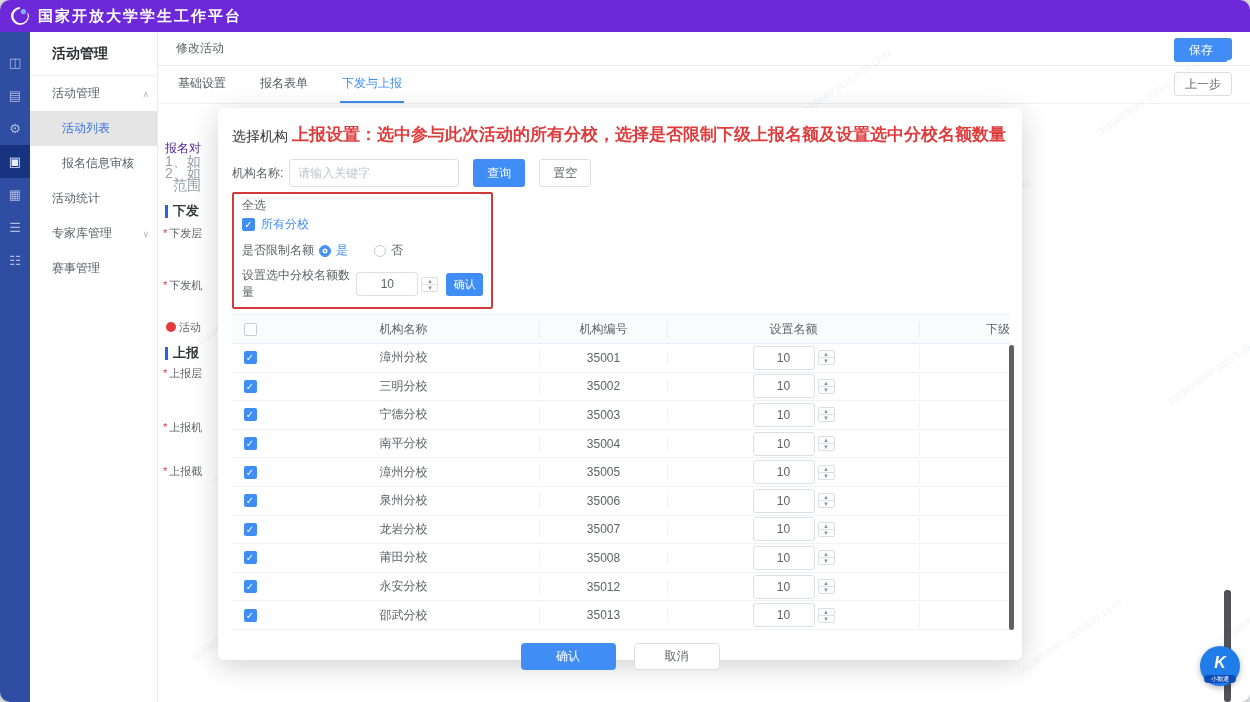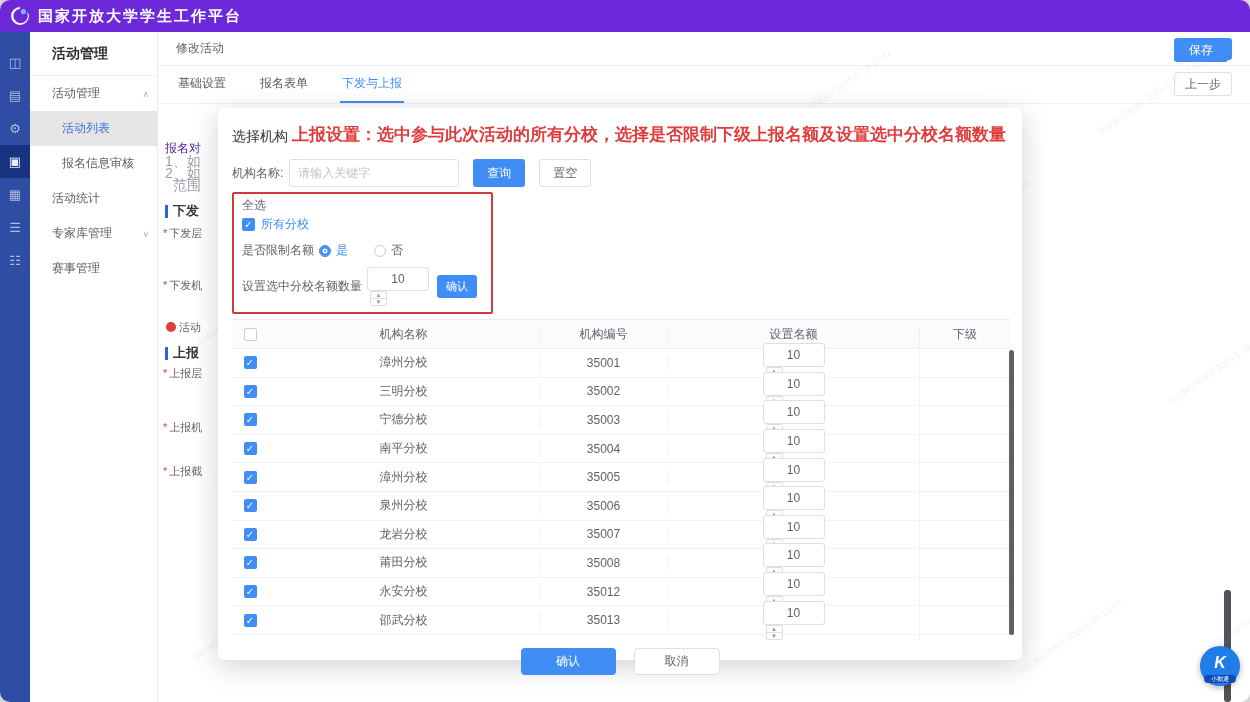--- a/index.html
+++ b/index.html
@@ -68,37 +68,37 @@
   .red-box { margin-top:5px; width:261px; border:2px solid #cf3a3a; border-radius:2px; padding:3px 8px 6px; }
   .rb-row { display:flex; align-items:center; margin-top:5px; font-size:12px; color:#606266; }
   .rb-label { font-size:12px; color:#606266; }
   .cbx { width:13px; height:13px; border-radius:2px; background:#3f8df5; color:#fff; font-size:10px; line-height:13px; text-align:center; flex:none; cursor:pointer; }
   .cbx-off { width:13px; height:13px; border-radius:2px; background:#fff; border:1px solid #c8ccd4; flex:none; cursor:pointer; }
   .blue-txt { color:#3f8df5; margin-left:6px; }
   .radio { width:12px; height:12px; border-radius:50%; flex:none; cursor:pointer; }
   .radio.on { background:#3f8df5; border:1px solid #3f8df5; box-shadow:inset 0 0 0 2.5px #3f8df5, inset 0 0 0 4px #fff; }
   .radio.off { background:#fff; border:1px solid #c8ccd4; }
 
-  .num-input { display:inline-flex; align-items:flex-start;flex-direction:column; }
+  .num-input { display:inline-flex; align-items:center; }
   .num-box { width:62px; height:24px; border:1px solid #dcdfe6; border-radius:3px; font-size:12px; color:#5f6266; display:flex; align-items:center; justify-content:center; background:#fff; }
   .spin { width:17px; margin-left:3px; border:1px solid #dcdfe6; border-radius:2px; display:flex; flex-direction:column; overflow:hidden; background:#fdfdfd; }
   .spin span { flex:1; font-size:6px; color:#909399; display:flex; align-items:center; justify-content:center; cursor:pointer; }
   .spin span:first-child { border-bottom:1px solid #dcdfe6; }
   .btn-mini { width:40px; height:23px; margin-left:8px; font-size:11px; }
 
   .branch-label { margin-top:7px; font-size:12px; color:#606266; }
 
   .tbl { margin-top:5px; position:relative; width:778px; }
   .thead { display:flex; align-items:center; height:30px; background:#fafbfc; border-top:1px solid #ebeef5; border-bottom:1px solid #ebeef5; font-size:12px; color:#606266; }
   .trow { display:flex; align-items:center; height:28.6px; border-bottom:1px solid #f0f2f5; font-size:12px; color:#5f6266; }
   .c-sel { width:36px; display:flex; justify-content:center; flex:none; }
   .c-name { width:272px; text-align:center; flex:none; border-right:1px solid #f0f2f5; }
   .c-code { width:128px; text-align:center; flex:none; border-right:1px solid #f0f2f5; }
   .c-quota { width:252px; display:flex; justify-content:center; flex:none; border-right:1px solid #f0f2f5; }
-  .c-sub { width:90px; text-align:center; flex:none; }
+  .c-sub { width:90px; text-align:right; flex:none; }
   .thead .c-name,.thead .c-code,.thead .c-quota { border-right:1px solid #ebeef5; display:block; }
   .thead .c-quota { text-align:center; }
   .tbl-scroll { position:absolute; right:-4px; top:31px; bottom:0; width:5px; background:#5f6063; border-radius:3px; }
 
   .modal-footer { margin-top:13px; display:flex; justify-content:center; gap:18px; }
   .btn-confirm { width:95px; height:27px; border-radius:4px; }
   .btn-cancel { width:86px; height:27px; border-radius:4px; }
 
   
   .page-scroll { position:absolute; right:19px; bottom:0; width:7px; height:112px; background:#4f5358; border-radius:3px; z-index:7; }

